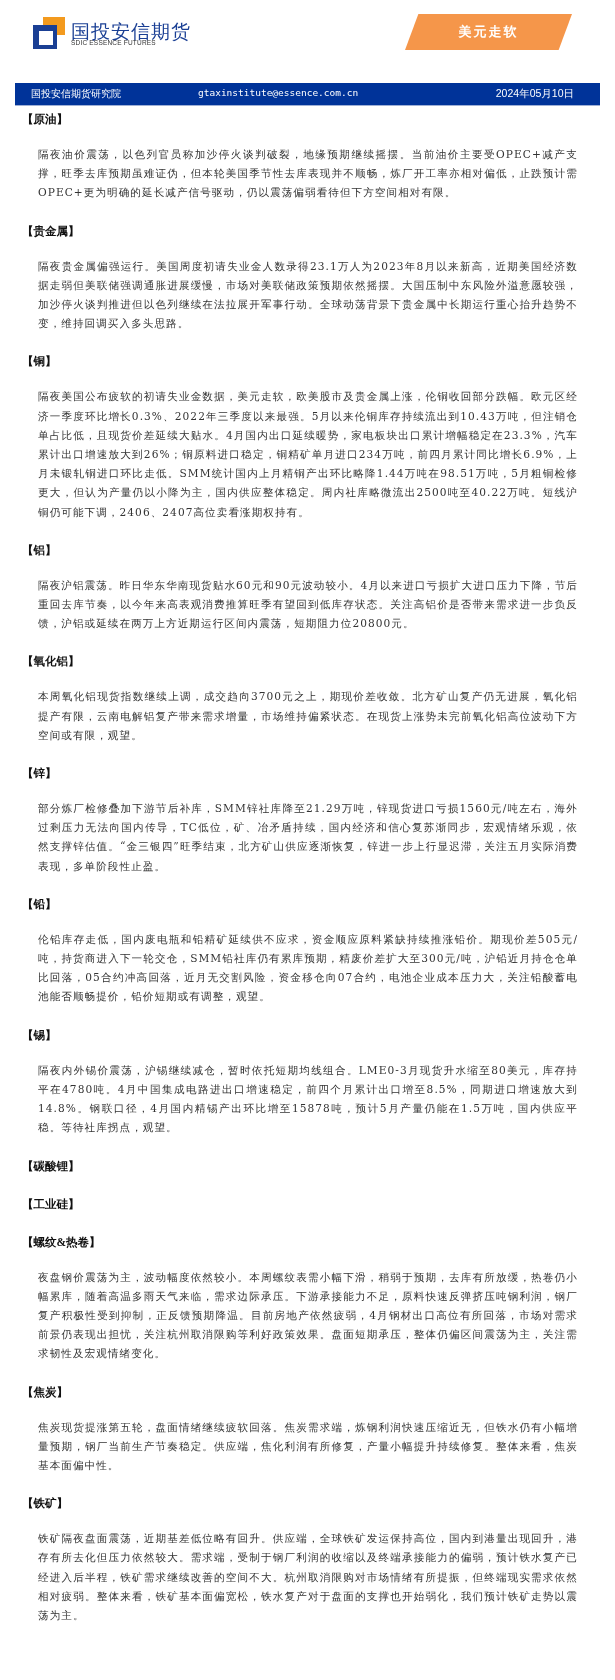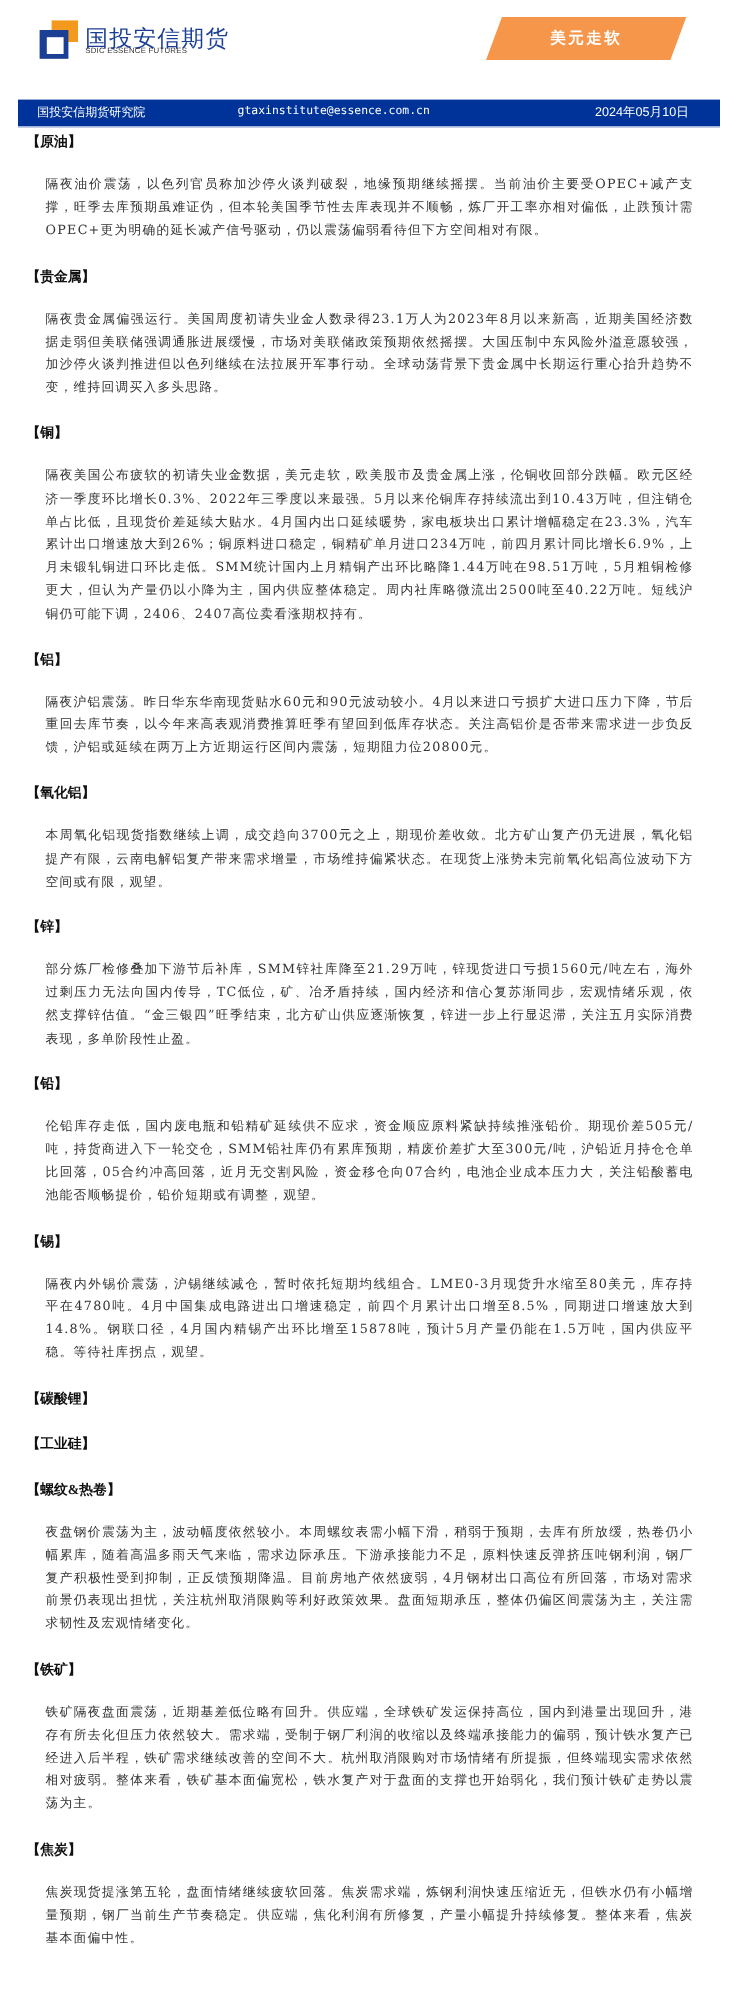--- a/index.html
+++ b/index.html
@@ -108,20 +108,20 @@
     <h2>【碳酸锂】</h2>
   </div>
   <div class="section">
     <h2>【工业硅】</h2>
   </div>
   <div class="section">
     <h2>【螺纹&amp;热卷】</h2>
     <p>夜盘钢价震荡为主，波动幅度依然较小。本周螺纹表需小幅下滑，稍弱于预期，去库有所放缓，热卷仍小幅累库，随着高温多雨天气来临，需求边际承压。下游承接能力不足，原料快速反弹挤压吨钢利润，钢厂复产积极性受到抑制，正反馈预期降温。目前房地产依然疲弱，4月钢材出口高位有所回落，市场对需求前景仍表现出担忧，关注杭州取消限购等利好政策效果。盘面短期承压，整体仍偏区间震荡为主，关注需求韧性及宏观情绪变化。</p>
   </div>
   <div class="section">
+    <h2>【焦炭】</h2>
+    <p>焦炭现货提涨第五轮，盘面情绪继续疲软回落。焦炭需求端，炼钢利润快速压缩近无，但铁水仍有小幅增量预期，钢厂当前生产节奏稳定。供应端，焦化利润有所修复，产量小幅提升持续修复。整体来看，焦炭基本面偏中性。</p>
+  </div>
+  <div class="section">
     <h2>【铁矿】</h2>
     <p>铁矿隔夜盘面震荡，近期基差低位略有回升。供应端，全球铁矿发运保持高位，国内到港量出现回升，港存有所去化但压力依然较大。需求端，受制于钢厂利润的收缩以及终端承接能力的偏弱，预计铁水复产已经进入后半程，铁矿需求继续改善的空间不大。杭州取消限购对市场情绪有所提振，但终端现实需求依然相对疲弱。整体来看，铁矿基本面偏宽松，铁水复产对于盘面的支撑也开始弱化，我们预计铁矿走势以震荡为主。</p>
-  </div>
-  <div class="section">
-    <h2>【焦炭】</h2>
-    <p>焦炭现货提涨第五轮，盘面情绪继续疲软回落。焦炭需求端，炼钢利润快速压缩近无，但铁水仍有小幅增量预期，钢厂当前生产节奏稳定。供应端，焦化利润有所修复，产量小幅提升持续修复。整体来看，焦炭基本面偏中性。</p>
   </div>
 </div>
 
 </body></html>

